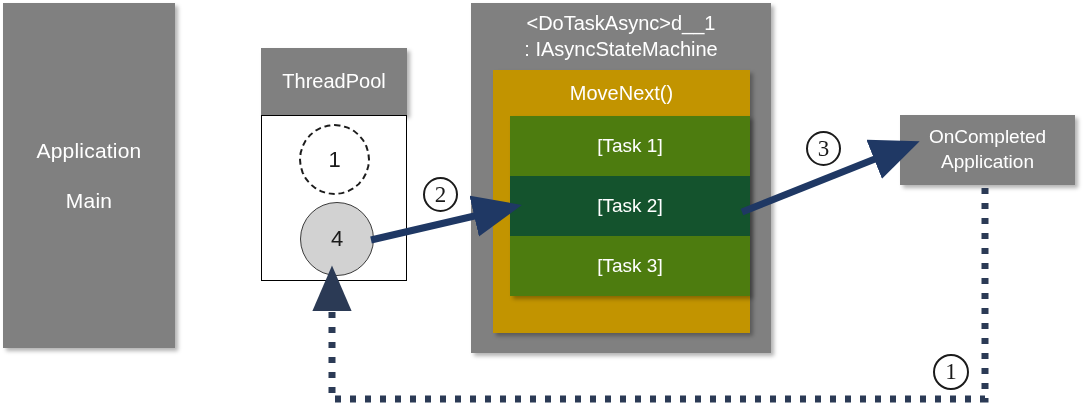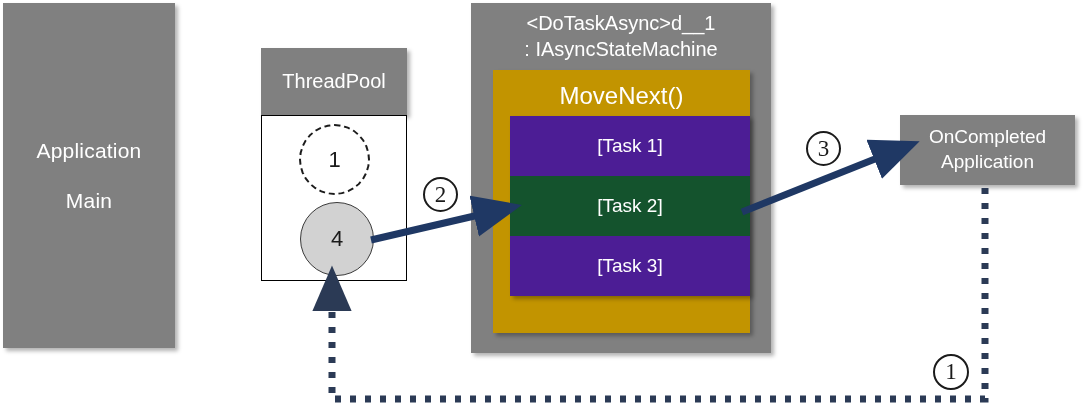--- a/index.html
+++ b/index.html
@@ -97,41 +97,41 @@
     left: 493px; top: 70px;
     width: 257px; height: 263px;
     background: #c29400;
     box-shadow: 3px 3px 4px rgba(0,0,0,0.30);
     box-sizing: border-box;
     padding-top: 10px;
   }
   #movenext-label {
     text-align: center;
     color: #ffffff;
-    font-size: 24px;
+    font-size: 20px;
     line-height: 1.3;
   }
 
   
   #task-stack {
     position: absolute;
     left: 510px; top: 116px;
     width: 240px; height: 180px;
     box-shadow: 3px 3px 4px rgba(0,0,0,0.30);
   }
   .task-row {
     height: 60px;
     display: flex;
     align-items: center;
     justify-content: center;
     color: #ffffff;
     font-size: 19px;
     box-sizing: border-box;
   }
-  .task-row.normal { background: #4c1d95; }
+  .task-row.normal { background: #4d7c0f; }
   .task-row.active { background: #14532d; }
 
   
   #await-box {
     left: 900px; top: 115px;
     width: 175px; height: 70px;
     font-size: 19px;
     line-height: 1.3;
   }
 

